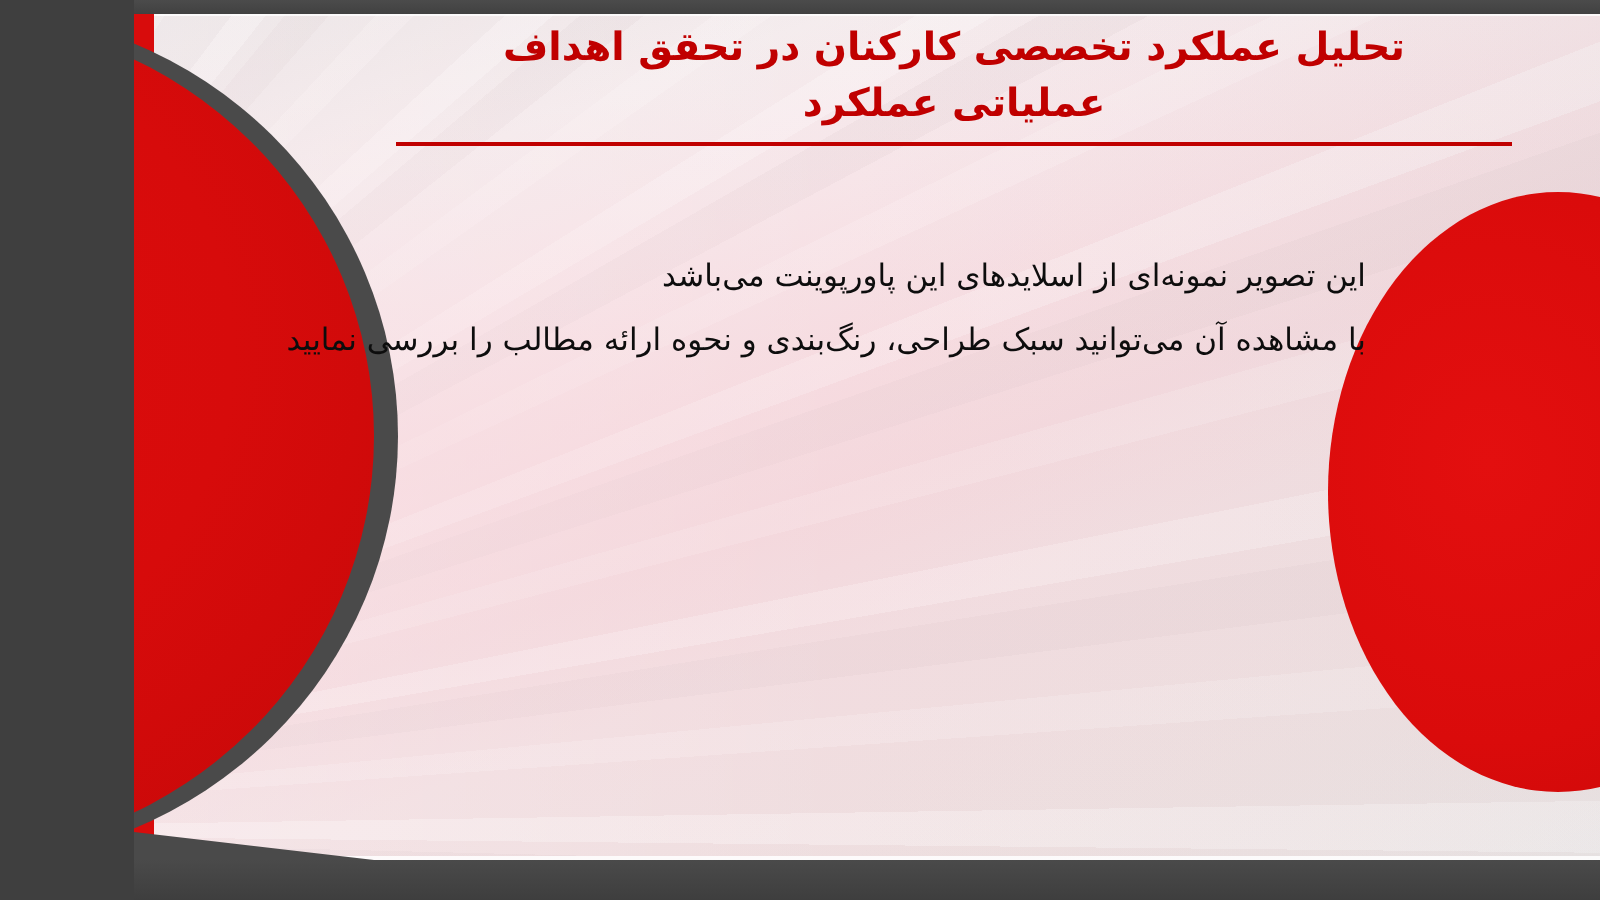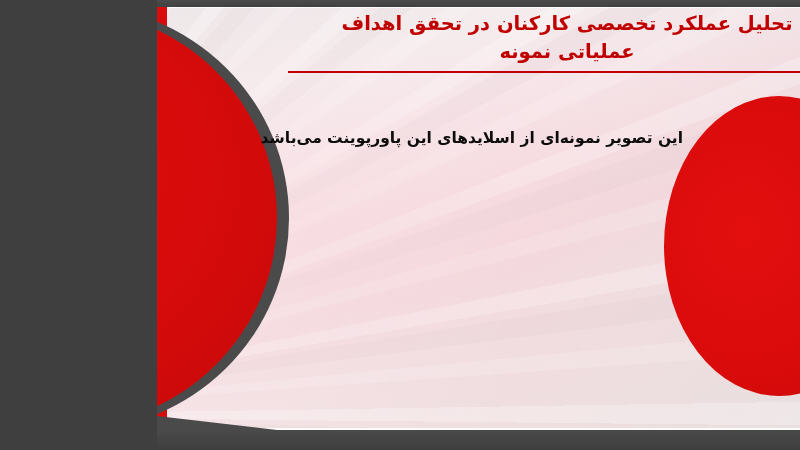--- a/index.html
+++ b/index.html
@@ -2,21 +2,21 @@
 <html lang="fa" dir="rtl"><head>
 <meta charset="utf-8">
 <style>
   html, body {
     margin: 0;
     padding: 0;
     background: #3f3f3f;
   }
   #slide {
     position: relative;
-    width: 643px;
+    width: 733px;
     height: 450px;
     overflow: hidden;
     background: #fca5a5;
     font-family: "DejaVu Sans", "Liberation Sans", sans-serif;
   }
 
   
   .bg-plate {
     position: absolute;
     left: 0;
@@ -175,21 +175,21 @@
     top: 122px;
     width: 560px;
     text-align: right;
     direction: rtl;
     z-index: 25;
   }
   .body-line {
     color: #0d0d0d;
     font-size: 15.5px;
     line-height: 32px;
-    font-weight: 700;
+    font-weight: 400;
     white-space: nowrap;
   }
 </style>
 </head>
 <body>
 
 <div id="slide">
 
   <div class="bg-plate">
     <div class="bg-stripes"></div>
@@ -203,21 +203,22 @@
   <div class="left-red"></div>
 
   <div class="right-red"></div>
 
   <div class="bar-top"></div>
   <div class="bar-bottom-slant"></div>
   <div class="bar-bottom"></div>
 
   <div class="title-block">
     <div class="title-line">تحلیل عملکرد تخصصی کارکنان در تحقق اهداف</div>
-    <div class="title-line">عملیاتی نمونه</div>
+    <div class="title-line">عملیاتی عملکرد</div>
   </div>
   <div class="title-rule"></div>
 
   <div class="body-block">
     <div class="body-line">این تصویر نمونه‌ای از اسلایدهای این پاورپوینت می‌باشد</div>
+    <div class="body-line">با مشاهده آن می‌توانید سبک طراحی، رنگ‌بندی و نحوه ارائه مطالب را بررسی نمایید</div>
   </div>
 
 </div>
 
 </body></html>

